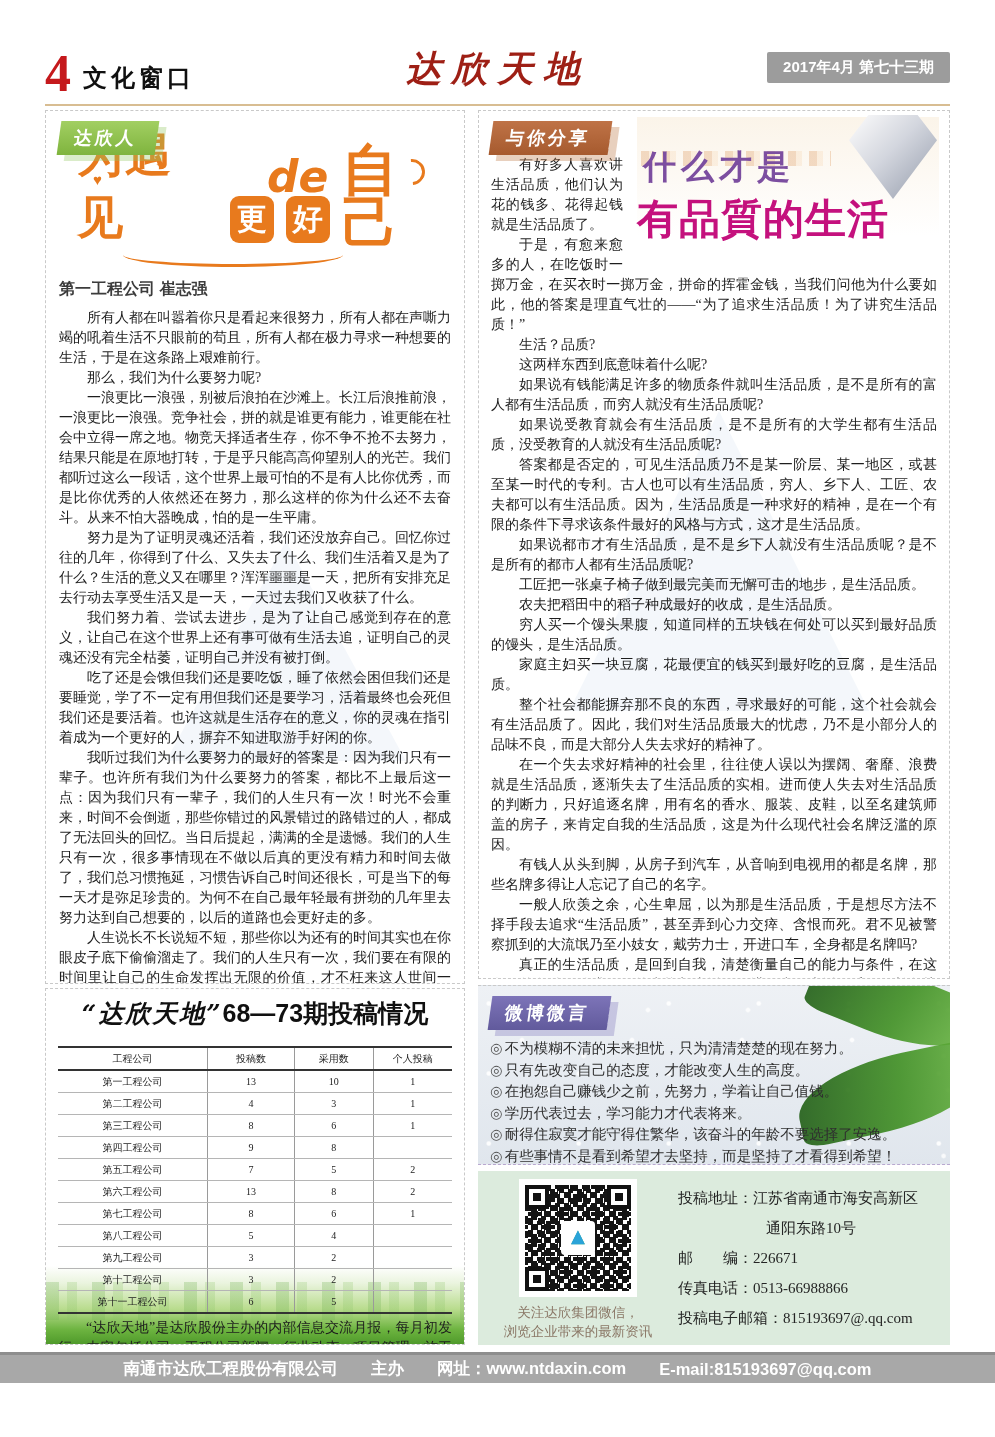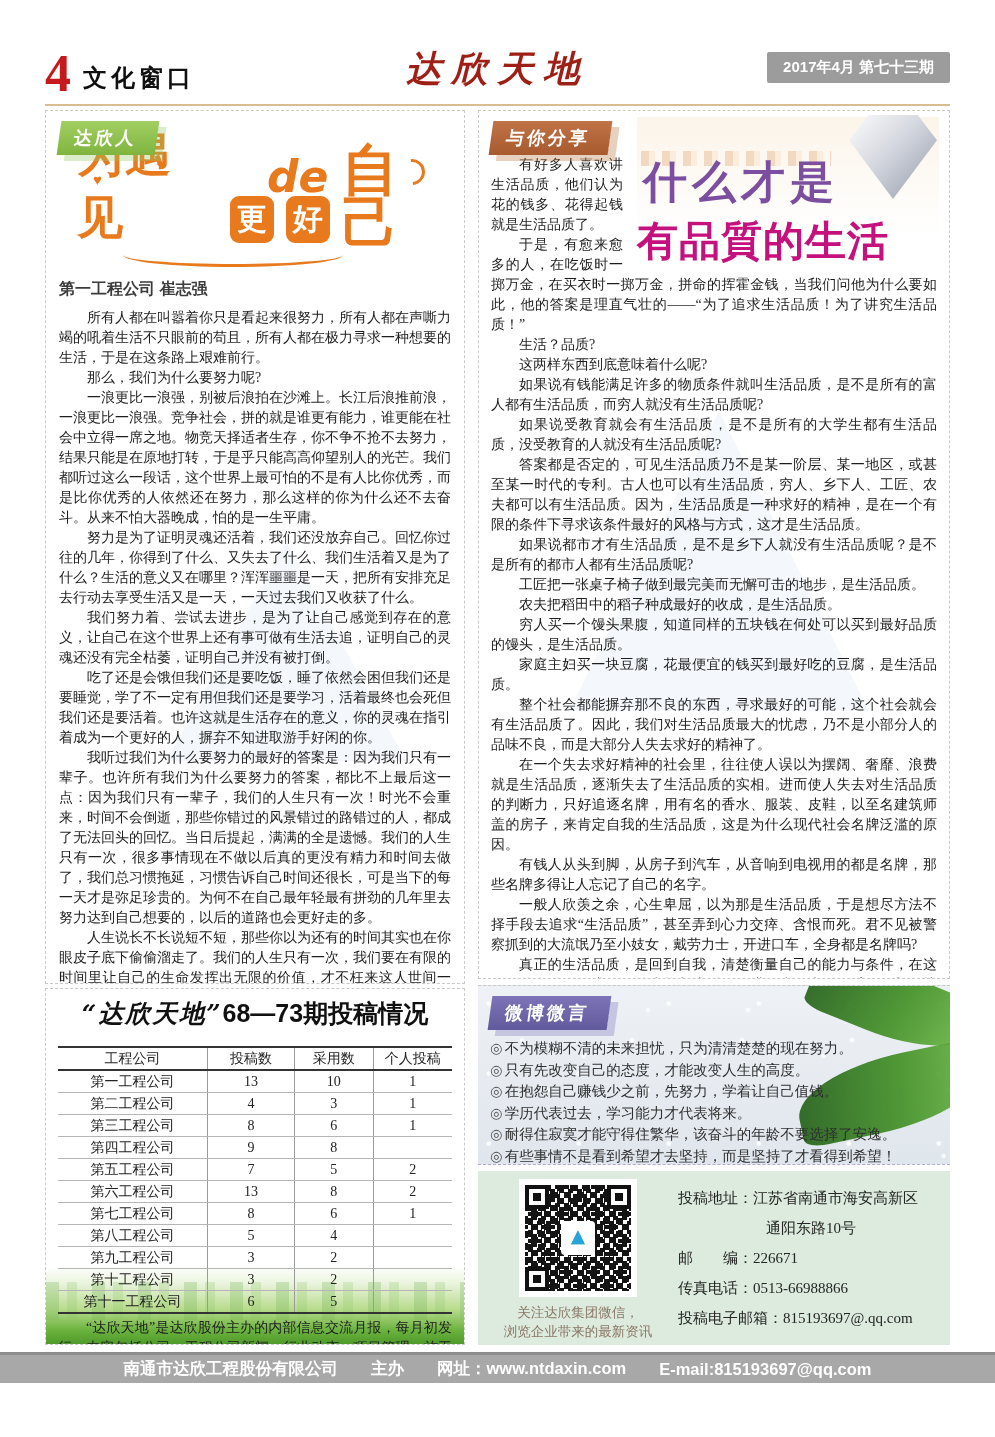--- a/index.html
+++ b/index.html
@@ -65,21 +65,21 @@
                  position:relative; z-index:1;font-family:Liberation Serif, serif; }
   .wm-tri { position:absolute; pointer-events:none; background:rgba(110,155,205,.08);
       clip-path:polygon(50% 0,100% 100%,0 100%); }
 
   
   .table-section { position:relative; width:420px; height:357px; margin-top:4px;
       border:1px dashed #c9c9c9; padding:8px 12px 0 12px; overflow:hidden; background:#fff; }
   .table-title { text-align:center; font-size:25px; font-weight:bold; color:#101010;
       font-family:"Liberation Sans",sans-serif; margin-bottom:16px; }
   .table-title .script { font-family:"DejaVu Serif",serif; font-style:italic; letter-spacing:2px; }
-  table.sub-table { width:100%; border-collapse:collapse; font-size:14px; color:#222; position:relative; z-index:1; }
+  table.sub-table { width:100%; border-collapse:collapse; font-size:10px; color:#222; position:relative; z-index:1; }
   .sub-table th { font-weight:normal; border-top:2px solid #333; border-bottom:2px solid #333; }
   .sub-table th, .sub-table td { text-align:center; padding:1px 2px; line-height:19px;
       border-left:1px solid #9a9a9a; }
   .sub-table th:first-child, .sub-table td:first-child { border-left:none; }
   .sub-table td { border-bottom:1px solid #b5b5b5; }
   .sub-table tr:last-child td { border-bottom:2px solid #333; }
   .table-note { text-indent:2em; text-align:justify; font-size:14px; line-height:20px; color:#1d1d1d; position:relative; z-index:2; }
   .grass { position:absolute; left:0; right:0; bottom:0; height:78px; z-index:0;
       background:linear-gradient(180deg, rgba(255,255,255,0) 0%, #eaf4de 22%, #b9dc8e 55%, #6cb33f 82%, #4f9a2b 100%); }
   .grass::before { content:""; position:absolute; left:0; right:0; bottom:24px; height:38px; opacity:.55;
@@ -89,21 +89,21 @@
   
   .right-article { position:relative; width:472px; height:869px; border:1px dashed #c9c9c9;
       padding:10px 12px 0 12px; overflow:hidden; background:#fff; }
   .rtitle { float:right; width:302px; height:152px; margin:-38px -2px 6px 14px; position:relative;
       background:linear-gradient(180deg,#fbf4e9 0%, #ffffff 78%); }
   .rtitle .skyline { position:absolute; left:4px; top:34px; width:190px; height:15px; opacity:.8;
       background:repeating-linear-gradient(90deg, rgba(220,150,90,.4) 0 8px, rgba(242,196,146,.25) 8px 14px, transparent 14px 21px); }
   .diamond { position:absolute; right:2px; top:-2px; width:88px; height:84px;
       background:linear-gradient(135deg,#f4f4f6 10%,#d3d6de 45%,#a9afbc 80%);
       clip-path:polygon(22% 0,78% 0,100% 30%,50% 100%,0 30%); }
-  .rt1 { position:relative; margin:36px 0 2px 6px; font-size:44px; font-weight:bold; letter-spacing:5px;
+  .rt1 { position:relative; margin:28px 0 2px 6px; font-size:33px; font-weight:bold; letter-spacing:5px;
       color:#7c4ea0; font-family:"Liberation Sans",sans-serif; }
   .rt2 { position:relative; font-size:41px; font-weight:bold; letter-spacing:1px; color:#c4117d;
       font-family:"Liberation Sans",sans-serif; }
 
   
   .weibo-section { position:relative; width:472px; height:180px; margin-top:6px; overflow:hidden;
       border-top:1px dashed #c9c9c9; border-bottom:1px dashed #b9a8d0; padding:10px 12px 0 12px;
       background:
         radial-gradient(circle at 12% 25%, rgba(255,255,255,.9) 1.5px, transparent 3px),
         radial-gradient(circle at 40% 60%, rgba(255,255,255,.85) 1.5px, transparent 3px),

